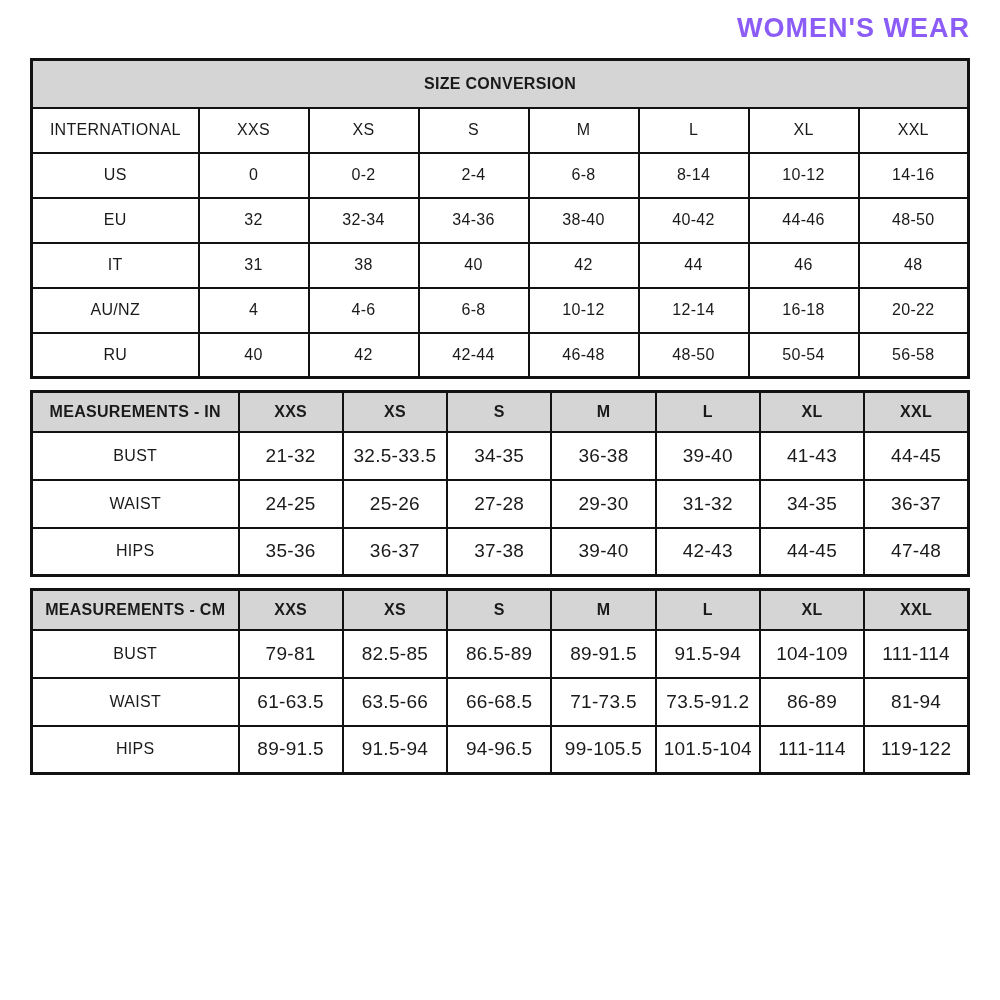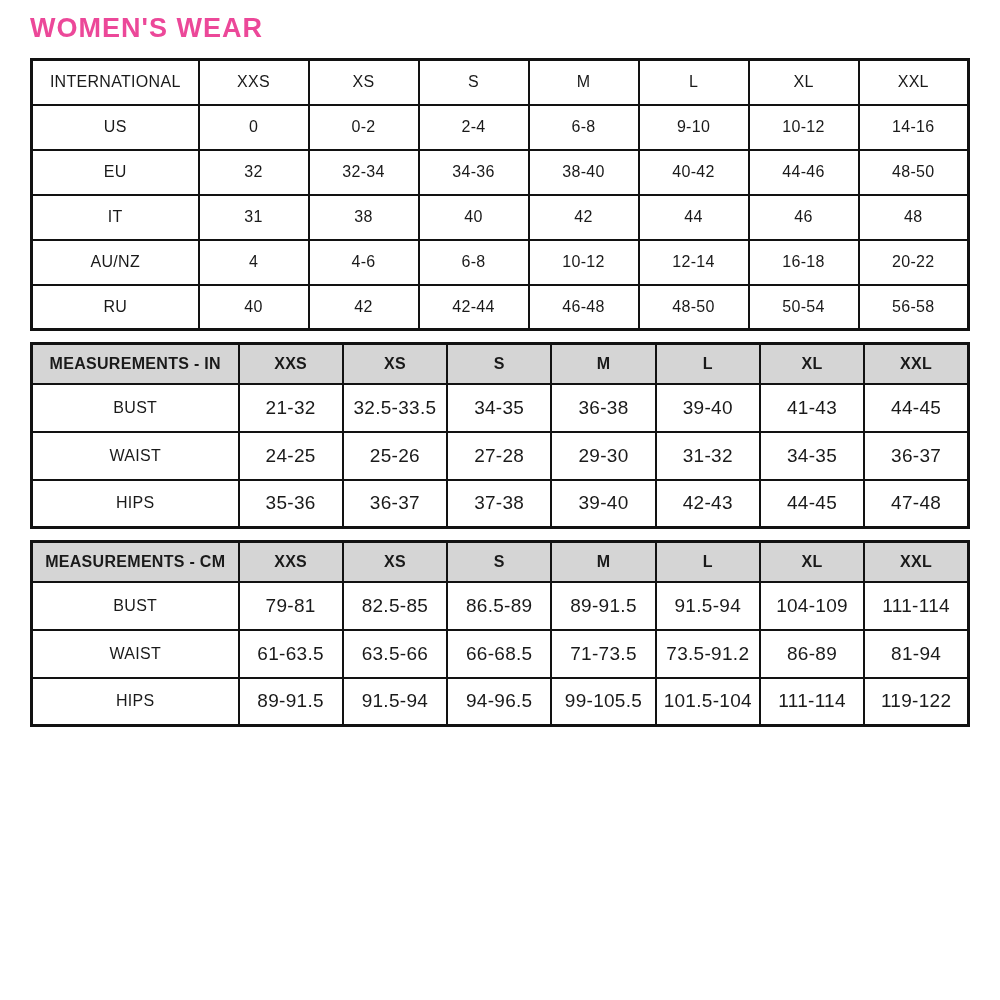--- a/index.html
+++ b/index.html
@@ -1,18 +1,18 @@
 <!DOCTYPE html>
 <html><head>
 <meta charset="utf-8">
 <style>
   * { margin:0; padding:0; box-sizing:border-box; }
   html, body { width:1000px; height:1000px; background:#ffffff; font-family:"Liberation Sans", sans-serif; color:#1a1a1a; }
   .page { width:1000px; height:1000px; padding:13px 30px 0 30px; }
-  .title { text-align:left; font-size:27px; font-weight:700; letter-spacing:1px; margin-bottom:14px; color:#ec4899; }
+  .title { text-align:right; font-size:27px; font-weight:700; letter-spacing:1px; margin-bottom:14px; color:#8b5cf6; }
   table.tbl { width:940px; border-collapse:collapse; table-layout:fixed; border:3px solid #121212; margin-bottom:11px; }
   table.tbl td { border:2px solid #121212; text-align:center; vertical-align:middle; font-size:16px; letter-spacing:0.3px; }
   .gray { background:#d5d5d5; }
   .bold { font-weight:700; }
   tr.r-banner { height:48px; }
   tr.r-std { height:45px; }
   tr.r-hdr2 { height:40px; }
   tr.r-meas { height:48px; }
   table.t1 col.c-label { width:167px; }
   table.t2 col.c-label, table.t3 col.c-label { width:207px; }
@@ -25,37 +25,40 @@
 <div class="page">
 
   <div class="title">WOMEN'S WEAR</div>
 
   <table class="tbl t1">
     <colgroup>
         <col class="c-label">
         <col span="7">
       </colgroup>
     <tbody>
+      <tr class="r-banner">
+        <td colspan="8" class="gray bold">SIZE CONVERSION</td>
+      </tr>
       <tr class="r-std">
         <td>INTERNATIONAL</td>
         <td>XXS</td>
         <td>XS</td>
         <td>S</td>
         <td>M</td>
         <td>L</td>
         <td>XL</td>
         <td>XXL</td>
       </tr>
       <tr class="r-std">
         <td>US</td>
         <td>0</td>
         <td>0-2</td>
         <td>2-4</td>
         <td>6-8</td>
-        <td>9-10</td>
+        <td>8-14</td>
         <td>10-12</td>
         <td>14-16</td>
       </tr>
       <tr class="r-std">
         <td>EU</td>
         <td>32</td>
         <td>32-34</td>
         <td>34-36</td>
         <td>38-40</td>
         <td>40-42</td>

